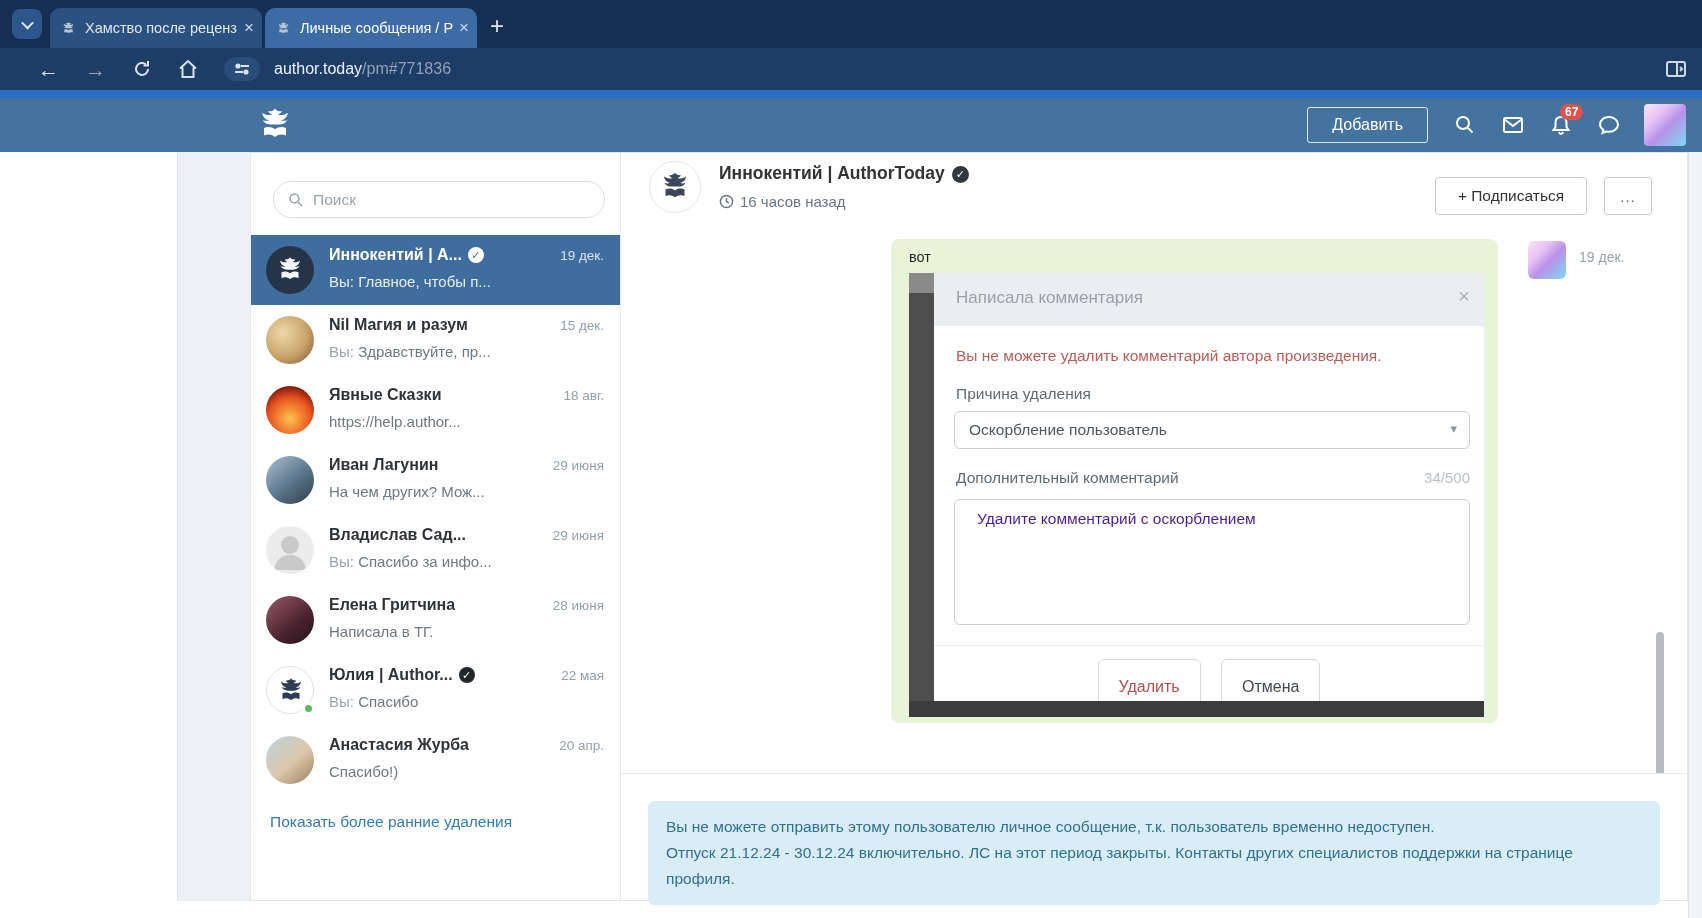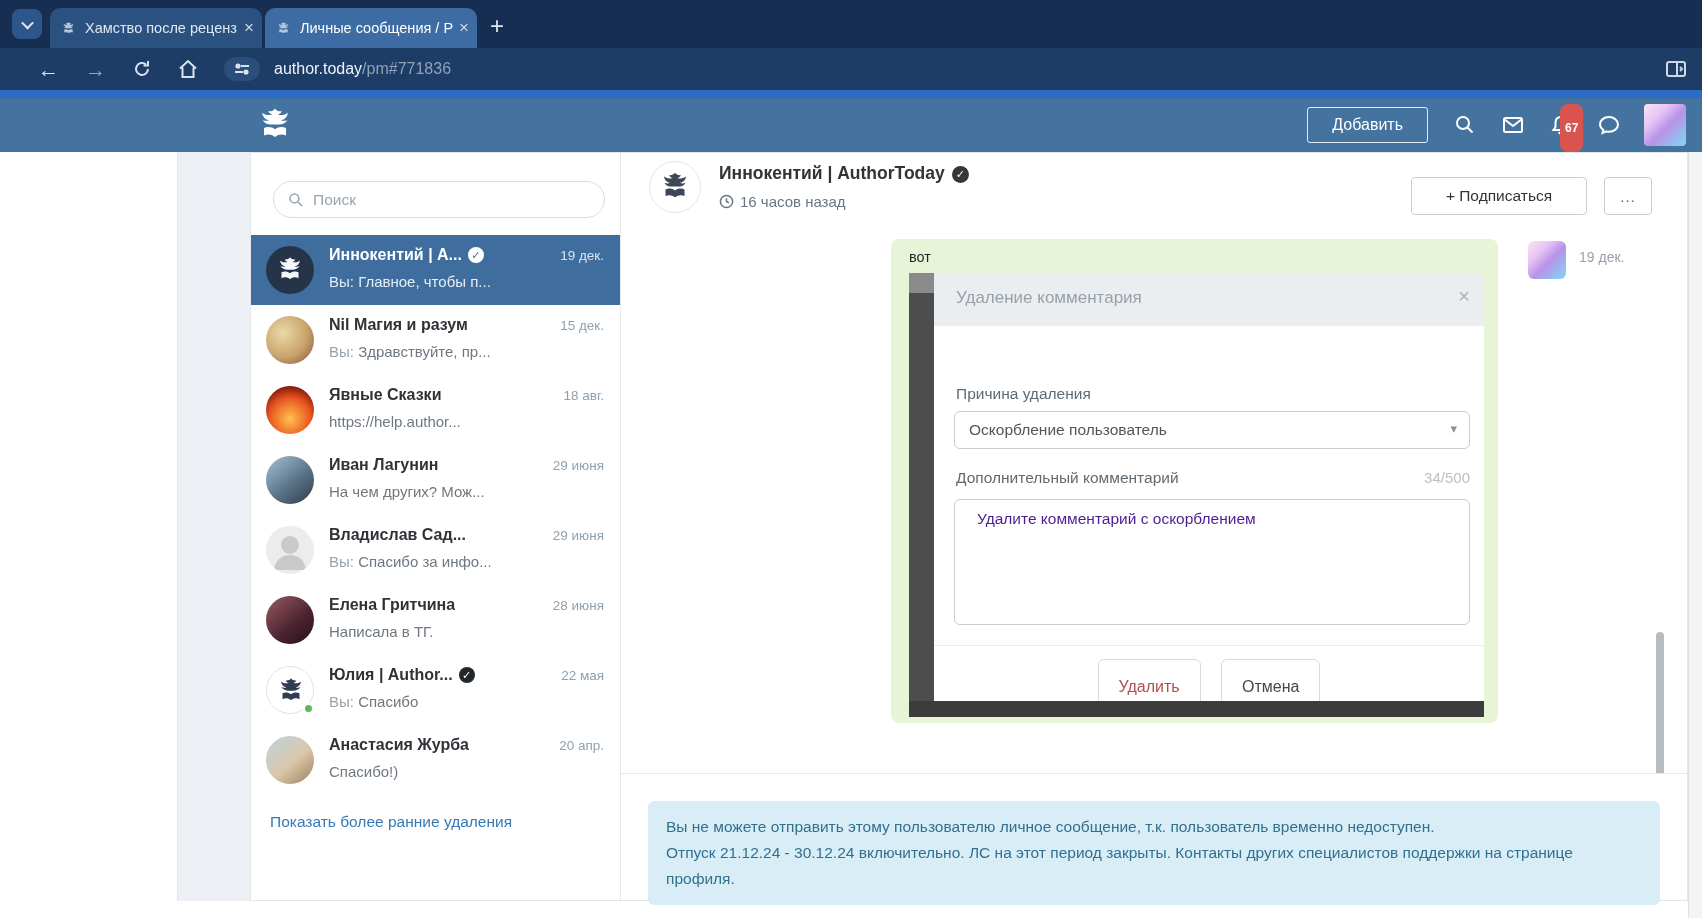--- a/index.html
+++ b/index.html
@@ -29,21 +29,21 @@
 
   
   .site-nav { position:absolute; top:98px; left:0; right:0; height:54px; background:#44739f; display:flex; align-items:center; color:#fff; }
   .site-logo { width:44px; height:44px; margin-left:253px; color:#fff; cursor:pointer; flex-shrink:0; }
   .menu { display:flex; align-items:center; margin-left:14px; }
   .menu-item { font-size:16px; color:#fff; margin-left:30px; cursor:pointer; white-space:nowrap; }
   .menu-caret { font-size:11px; margin-left:5px; }
   .nav-right { margin-left:auto; display:flex; align-items:center; margin-right:16px; }
   .add-btn { border:1px solid rgba(255,255,255,.85); border-radius:3px; background:transparent; color:#fff; font-size:16px; padding:8px 24px; cursor:pointer; font-family:inherit; }
   .icon-btn { width:22px; height:22px; margin-left:26px; color:#fff; cursor:pointer; position:relative; }
-  .badge { position:absolute; top:-10px; left:10px; background:#d9534f; color:#fff; font-size:12px; font-weight:bold; padding:17px 5px; border-radius:8px; }
+  .badge { position:absolute; top:-10px; left:10px; background:#d9534f; color:#fff; font-size:12px; font-weight:bold; padding:1px 5px; border-radius:8px; }
   .nav-avatar { width:42px; height:42px; border-radius:4px; margin-left:24px; cursor:pointer; background:linear-gradient(135deg,#fbe3f2 0%,#e9c4f4 30%,#b792e8 55%,#7fd9f5 100%); }
 
   
   .page { position:absolute; top:152px; left:0; right:0; bottom:0; background:#fff; }
   .page-bg { position:absolute; left:177px; top:0; width:1511px; height:749px; background:#edf1f5; border-left:1px solid #e2e6ea; }
   .card { position:absolute; left:250px; top:0; width:1438px; height:749px; background:#fff; border:1px solid #e4e7ea; display:flex; }
   .win-scroll { position:absolute; right:0; top:0; width:14px; height:766px; background:#f2f4f6; border-left:1px solid #dfe2e6; cursor:pointer; }
 
   
   .sidebar { width:370px; border-right:1px solid #e6e9ec; position:relative; flex-shrink:0; }
@@ -82,21 +82,21 @@
 
   
   .chat { flex:1; position:relative; }
   .chat-header { position:absolute; top:0; left:0; right:0; height:78px; }
   .ch-ava { position:absolute; left:28px; top:8px; width:52px; height:52px; border-radius:50%; background:#fff; border:1px solid #e3e7ea; color:#3c4859; cursor:pointer; }
   .ch-ava svg { width:38px; height:38px; position:absolute; left:6px; top:6px; }
   .ch-name { position:absolute; left:98px; top:10px; font-size:17.5px; font-weight:bold; color:#333; cursor:pointer; }
   .ch-vbadge { display:inline-block; vertical-align:1px; width:17px; height:17px; border-radius:50%; background:#33383d; color:#fff; font-size:11px; line-height:17px; text-align:center; margin-left:7px; font-weight:bold; }
   .ch-time { position:absolute; left:98px; top:40px; font-size:15px; color:#697683; display:flex; align-items:center;justify-content:flex-end; }
   .ch-time svg { width:15px; height:15px; margin-right:6px; }
-  .subscribe-btn { position:absolute; right:100px; top:24px; width:176px; height:38px; border:1px solid #ccc; border-radius:4px; background:#fff; font-size:15.5px; color:#333; cursor:pointer; font-family:inherit; }
+  .subscribe-btn { position:absolute; right:100px; top:24px; width:152px; height:38px; border:1px solid #ccc; border-radius:4px; background:#fff; font-size:15.5px; color:#333; cursor:pointer; font-family:inherit; }
   .more-btn { position:absolute; right:35px; top:24px; width:48px; height:38px; border:1px solid #ccc; border-radius:4px; background:#fff; font-size:15px; color:#666; cursor:pointer; letter-spacing:1px; font-family:inherit; }
 
   .messages { position:absolute; top:78px; left:0; right:0; height:543px; border-bottom:1px solid #e8e8e8; overflow:hidden; }
   .bubble { position:absolute; left:270px; top:8px; width:607px; height:484px; background:#e7f4d8; border-radius:8px; }
   .msg-text { position:absolute; left:18px; top:10px; font-size:14.5px; color:#1f2328; }
   .msg-ava { position:absolute; left:907px; top:10px; width:38px; height:38px; border-radius:6px; background:linear-gradient(135deg,#fbe3f2 0%,#e9c4f4 30%,#b792e8 55%,#7fd9f5 100%); }
   .msg-date { position:absolute; left:958px; top:18px; font-size:14px; color:#98a2ac; }
 
   
   .shot { position:absolute; left:18px; top:34px; width:575px; height:444px; cursor:pointer; }
@@ -325,23 +325,24 @@
       </div>
 
       <div class="messages">
         <div class="bubble">
           <div class="msg-text">вот</div>
 
           <div class="shot">
             <div class="shot-left"></div>
             <div class="modal">
               <div class="m-head">
-                <span class="m-title">Удаление комментария</span>
+                <span class="m-title">Написала комментария</span>
                 <span class="m-close">×</span>
               </div>
+              <div class="m-error">Вы не можете удалить комментарий автора произведения.</div>
               <div class="m-label1">Причина удаления</div>
               <div class="m-select">
                 <span class="m-select-val">Оскорбление пользователь</span>
                 <span class="m-select-caret">▾</span>
               </div>
               <div class="m-label2">Дополнительный комментарий</div>
               <div class="m-counter">34/500</div>
               <div class="m-textarea">
                 <span class="m-textarea-val">Удалите комментарий с оскорблением</span>
               </div>

